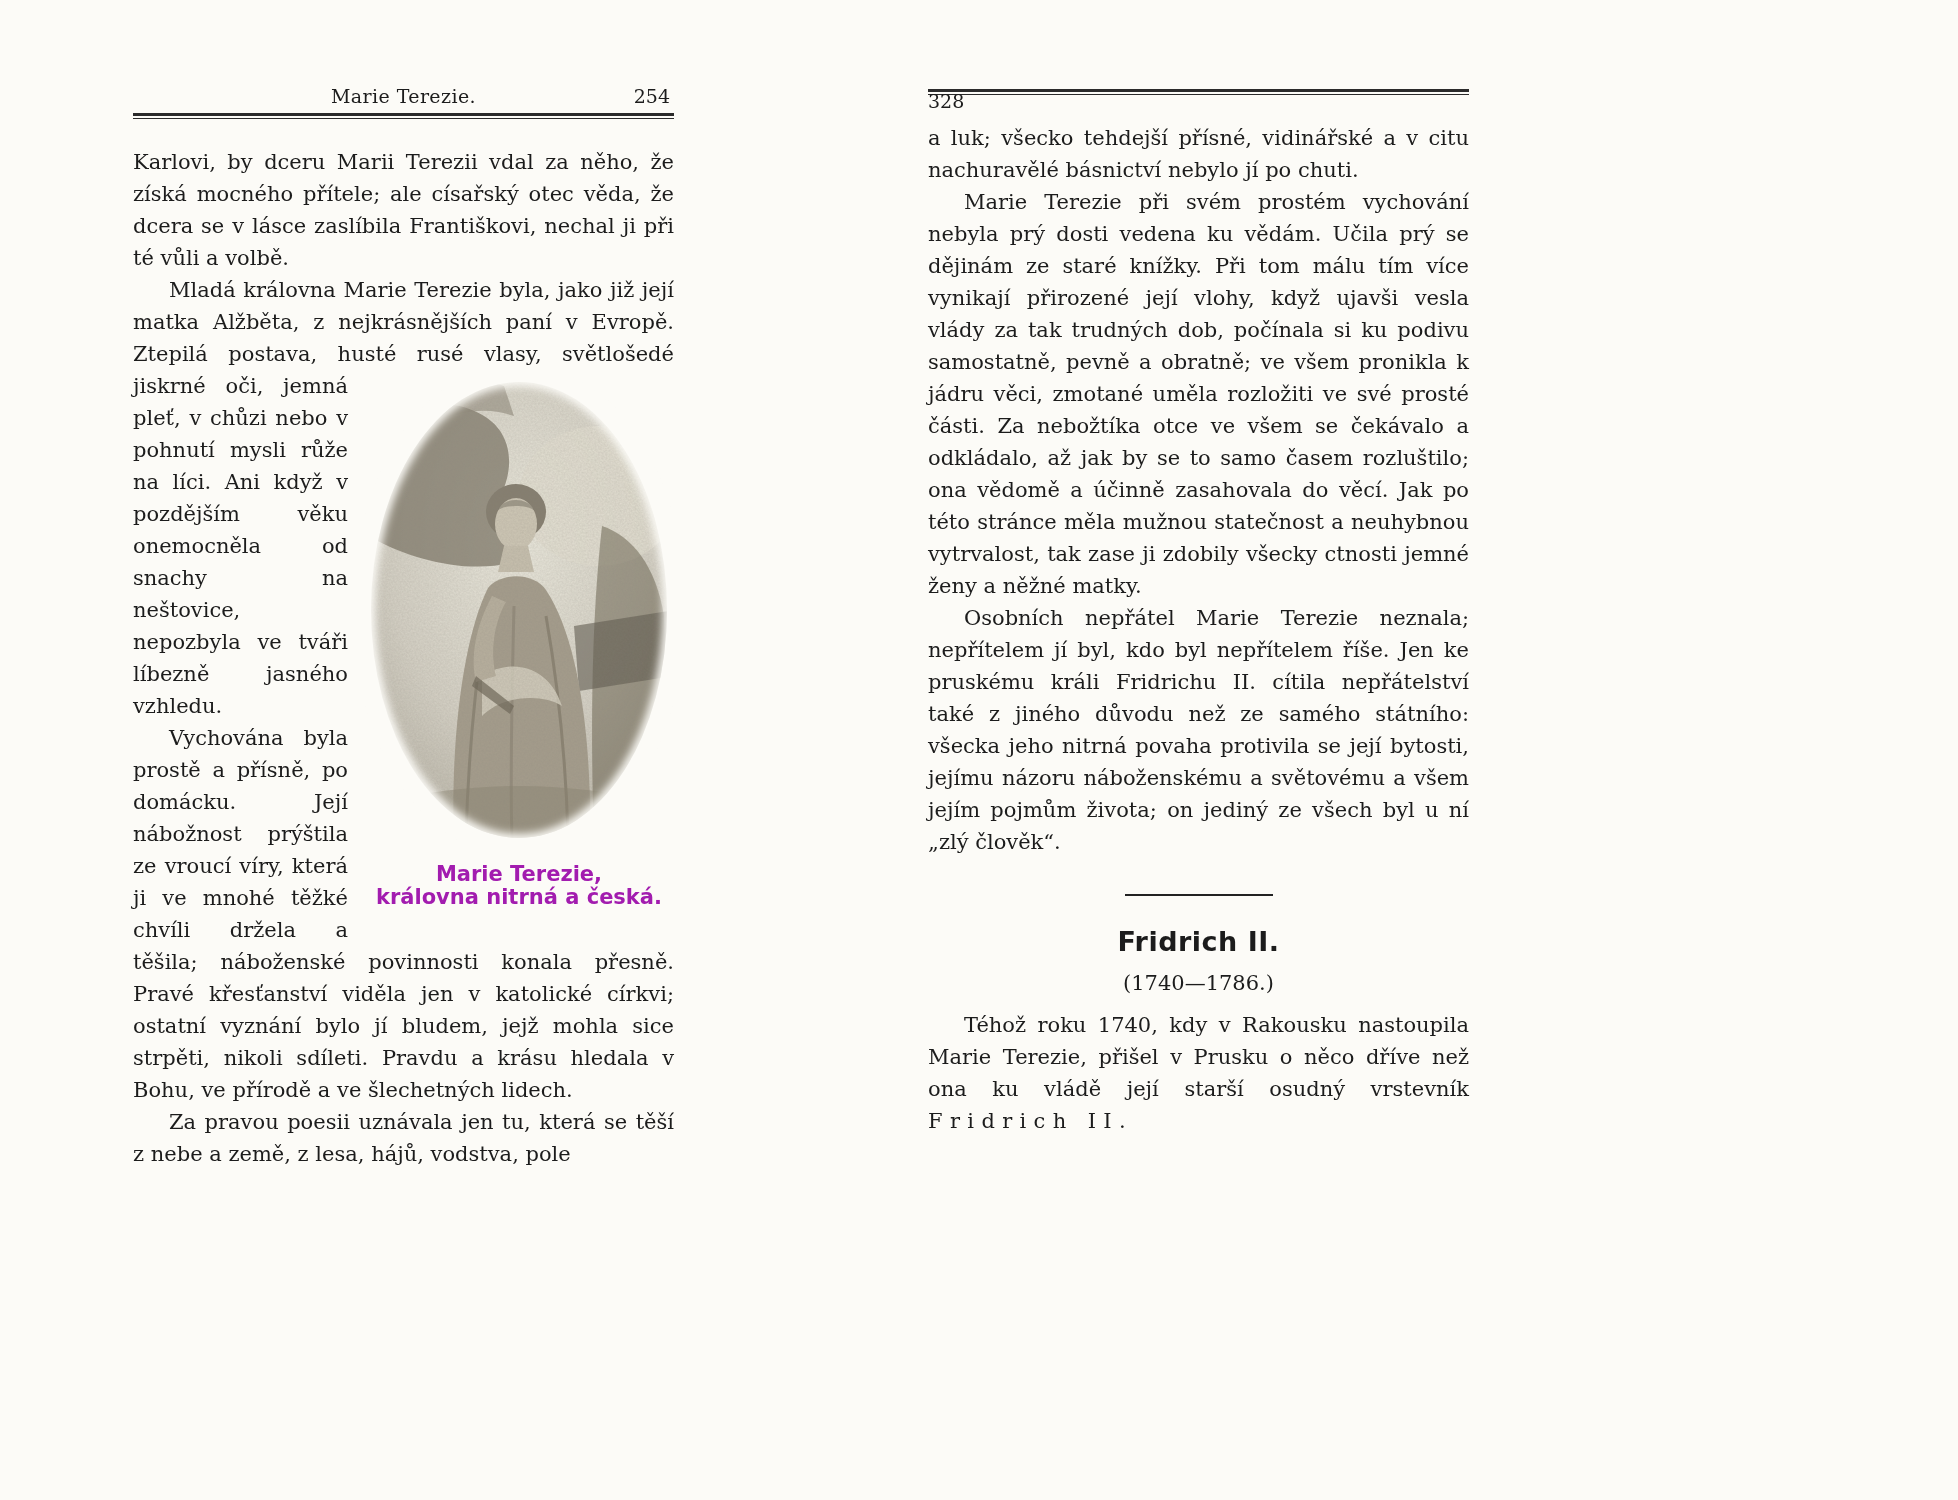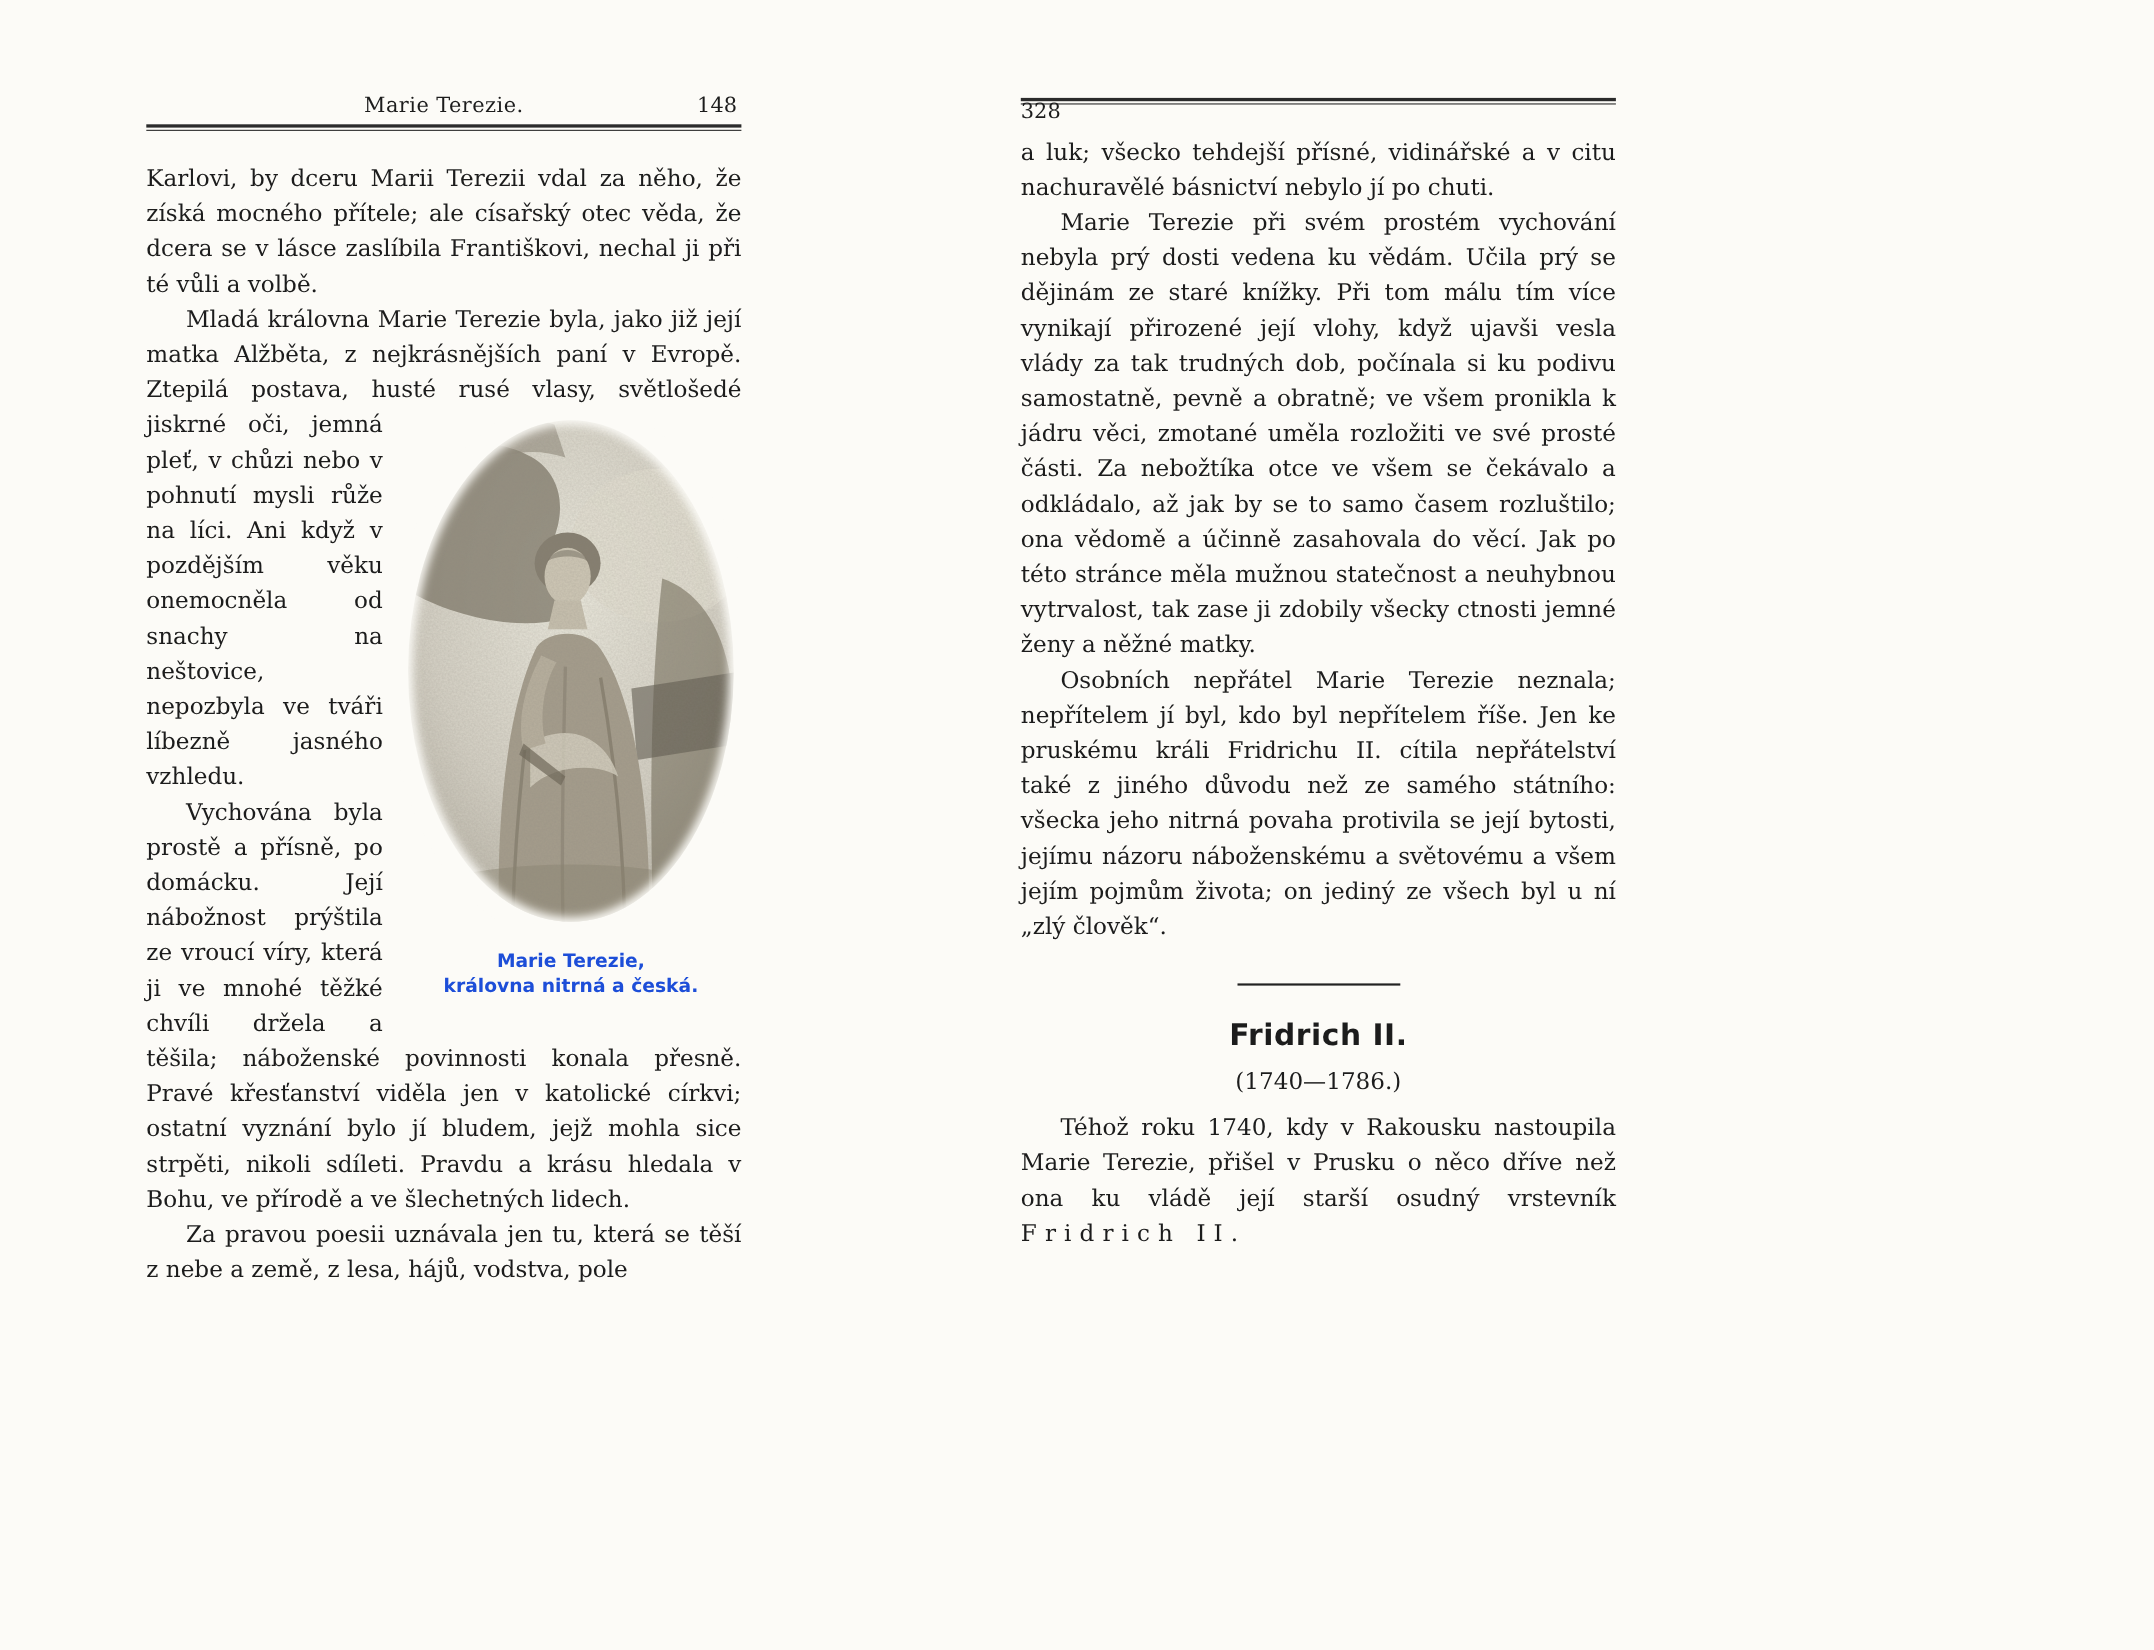--- a/index.html
+++ b/index.html
@@ -38,23 +38,23 @@
       width: 310px;
       margin: 6px 0 8px 16px;
       text-align: center;
       text-indent: 0;
     }
     .caption {
       display: block;
       margin-top: 10px;
       font-family: "DejaVu Sans", sans-serif;
       font-weight: bold;
-      font-size: 17px;
+      font-size: 21px;
       line-height: 23px;
-      color: #1d4ed8;
+      color: #a21caf;
     }
     .cap-line { display: block; }
 
     .section-divider {
       width: 148px;
       height: 0;
       border-top: 2.4px solid #222;
       margin: 36px auto 30px;
     }
     .section-heading {
@@ -69,21 +69,21 @@
     .spaced { letter-spacing: 0.35em; }
   </style>
 </head>
 <body>
 
 <div class="spread">
 
   <section class="page page-left">
     <header class="running-head">
       <span class="rh-title">Marie Terezie.</span>
-      <span class="rh-num at-right">148</span>
+      <span class="rh-num at-right">254</span>
       <div class="head-rule"></div>
     </header>
 
     <div class="page-body">
       <p class="noindent">Karlovi, by dceru Marii Terezii vdal za něho, že získá mocného přítele; ale císařský otec věda, že dcera se v lásce zaslíbila Františkovi, nechal ji při té vůli a volbě.</p>
 
       <p class="indent">
         <span>Mladá královna Marie Terezie byla, jako již její matka Alžběta, z nejkrásnějších paní v Evropě. Ztepilá postava, husté rusé vlasy, světlošedé</span>
         <span class="figure">
           <svg width="310" height="468" viewBox="0 0 310 468" aria-hidden="true">

